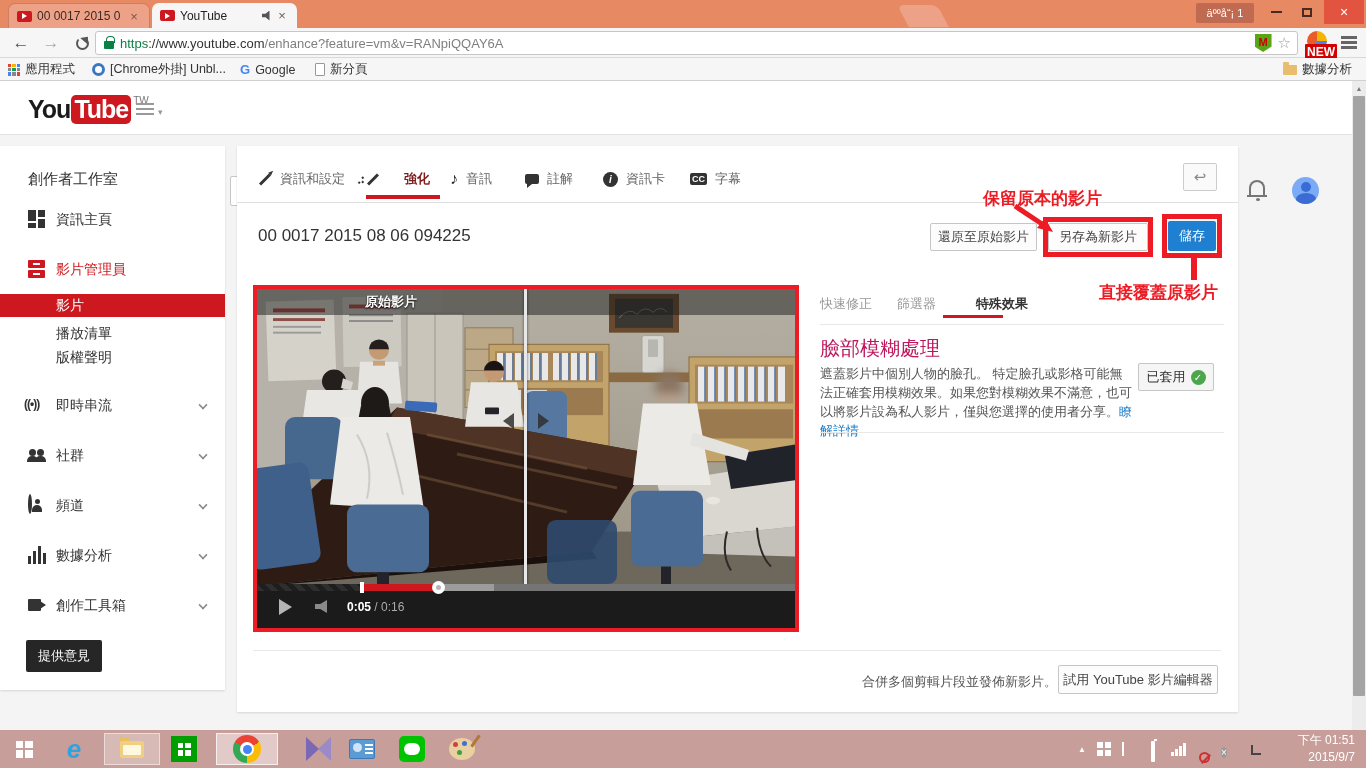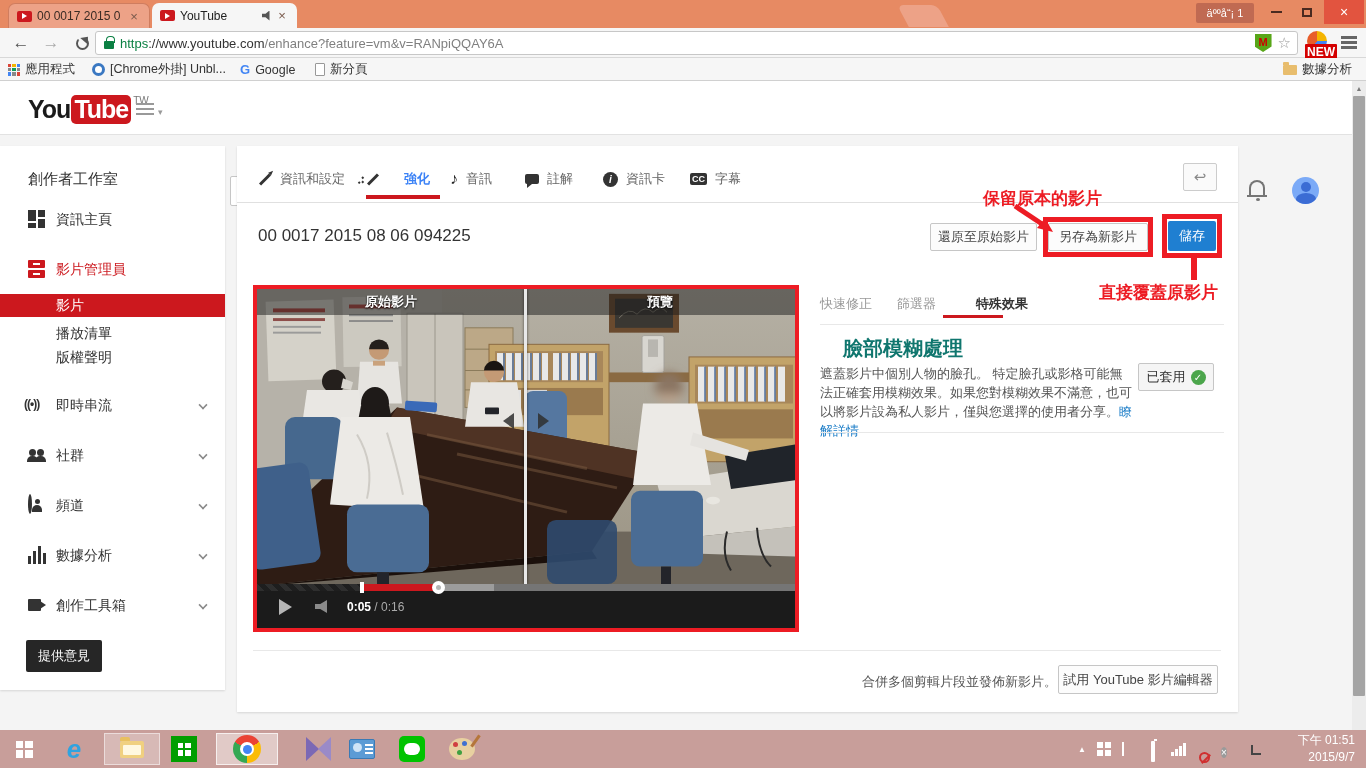--- a/index.html
+++ b/index.html
@@ -94,21 +94,21 @@
   .ico-people:after { content:""; position:absolute; left:-1px; top:10px; width:11px; height:6px; border-radius:5px 5px 0 0; background:#333; box-shadow:8px 0 0 #333; }
   .ico-person-circle { border:2px solid #333; border-radius:50%; width:18px; height:18px; position:relative; overflow:hidden; }
   .ico-person-circle:before { content:""; position:absolute; left:4.5px; top:2.5px; width:5px; height:5px; border-radius:50%; background:#333; }
   .ico-person-circle:after { content:""; position:absolute; left:2px; top:8.5px; width:10px; height:7px; border-radius:5px 5px 0 0; background:#333; }
   .ico-live { font-size:12px; font-weight:bold; color:#333; letter-spacing:-1px; }
   .feedback-btn { position:absolute; left:26px; top:494px; background:#262626; color:#fff; font-size:13px; padding:7px 12px; border-radius:2px; }
 
   
   .maincard { position:absolute; left:237px; top:146px; width:1001px; height:566px; background:#fff; box-shadow:0 1px 2px rgba(0,0,0,.12); }
   .mtab { position:absolute; top:22px; height:22px; display:flex; align-items:center; gap:8px; font-size:13px; color:#666; }
-  .mtab.active { color:#3b82f6; font-weight:bold;gap:24px; }
+  .mtab.active { color:#7f1d1d; font-weight:bold;gap:24px; }
   .mtab-underline { position:absolute; left:129px; top:49px; width:74px; height:4px; background:#cc181e; }
   .mtabs-divider { position:absolute; left:0; top:56px; width:1001px; height:1px; background:#e0e0e0; }
   .ico-pencil { width:14px; height:3px; background:#333; transform:rotate(-45deg); position:relative; }
   .ico-pencil:after { content:""; position:absolute; right:-5px; top:-1px; border-left:5px solid #333; border-top:2.5px solid transparent; border-bottom:2.5px solid transparent; }
   .ico-wand { width:14px; height:3px; background:#333; transform:rotate(-45deg); position:relative; }
   .ico-wand:before { content:""; position:absolute; left:-3px; top:-5px; width:2px; height:2px; background:#333; box-shadow:3px -3px 0 #333, -3px -2px 0 #333; }
   .ico-note { font-size:16px; color:#222; }
   .ico-bubble { width:14px; height:10px; background:#333; border-radius:2px; position:relative; }
   .ico-bubble:after { content:""; position:absolute; left:2px; bottom:-4px; border-top:4px solid #333; border-right:5px solid transparent; }
   .ico-info { width:15px; height:15px; border-radius:50%; background:#333; color:#fff; font-size:10px; font-weight:bold; text-align:center; line-height:15px; font-style:italic; }
@@ -146,21 +146,21 @@
   .play-btn { position:absolute; left:22px; top:15px; width:0; height:0; border-left:13px solid #b5b5b5; border-top:8px solid transparent; border-bottom:8px solid transparent; }
   .vol-ico { position:absolute; left:58px; top:16px; width:15px; height:13px; background:#8a8a8a; clip-path:polygon(0 30%,35% 30%,80% 0,80% 100%,35% 70%,0 70%); }
   .timecode { position:absolute; left:90px; top:16px; font-size:12px; color:#aaa; }
   .timecode b { color:#fff; }
 
   
   .ptab { position:absolute; top:149px; font-size:13px; color:#999; }
   .ptab.active { color:#333; font-weight:bold;padding-left:28px; }
   .ptab-underline { position:absolute; left:706px; top:169px; width:60px; height:3px; background:#cc181e; }
   .panel-divider { position:absolute; left:583px; width:404px; height:1px; background:#e8e8e8; }
-  .panel-heading { position:absolute; left:583px; top:189px; font-size:20px; color:#0f766e; font-weight:bold;margin-left:23px; }
+  .panel-heading { position:absolute; left:583px; top:189px; font-size:20px; color:#be185d; font-weight:normal; }
   .panel-body { position:absolute; left:583px; top:218px; width:314px; font-size:13px; color:#555; line-height:19px; }
   .panel-body a { color:#167ac6; text-decoration:none; }
   .applied-btn { position:absolute; left:901px; top:217px; width:76px; height:28px; background:#f5f5f5; border:1px solid #c6c6c6; border-radius:2px; font-size:13px; color:#333; display:flex; align-items:center; justify-content:center; gap:5px; }
   .check-circle { width:15px; height:15px; border-radius:50%; background:#4ca64c; color:#fff; font-size:10px; text-align:center; line-height:15px; }
   .footer-divider { position:absolute; left:16px; top:504px; width:968px; height:1px; background:#e8e8e8; }
   .footer-hint { position:absolute; left:520px; top:527px; width:300px; text-align:right; font-size:13px; color:#555; }
   .footer-btn { position:absolute; left:821px; top:519px; width:160px; height:29px; }
 
   
   .scrollbar { position:absolute; left:1352px; top:81px; width:14px; height:649px; background:#ececec; }
@@ -564,21 +564,20 @@
             <polygon points="436,148 492,166 489,177 433,161" fill="#e5e3df"></polygon>
             <rect x="374" y="208" width="72" height="78" rx="9" fill="#4a6c94"></rect>
             <rect x="404" y="286" width="10" height="18" fill="#23242a"></rect>
           </g>
           <rect x="-12" y="182" width="70" height="104" rx="10" fill="#3f608a" transform="rotate(-8 23 234)"></rect>
           <rect x="290" y="238" width="70" height="66" rx="9" fill="#2f4a6e" opacity="0.9"></rect>
         </svg>
 
         <div class="label-strip">
           <span class="ls-left">原始影片</span>
-          <span class="ls-right">預覽</span>
         </div>
         <div class="split-divider"></div>
         <div class="split-arrow sa-l"></div>
         <div class="split-arrow sa-r"></div>
       </div>
 
       <div class="controls">
         <div class="prog">
           <div class="prog-trim"></div>
           <div class="prog-bracket"></div>

